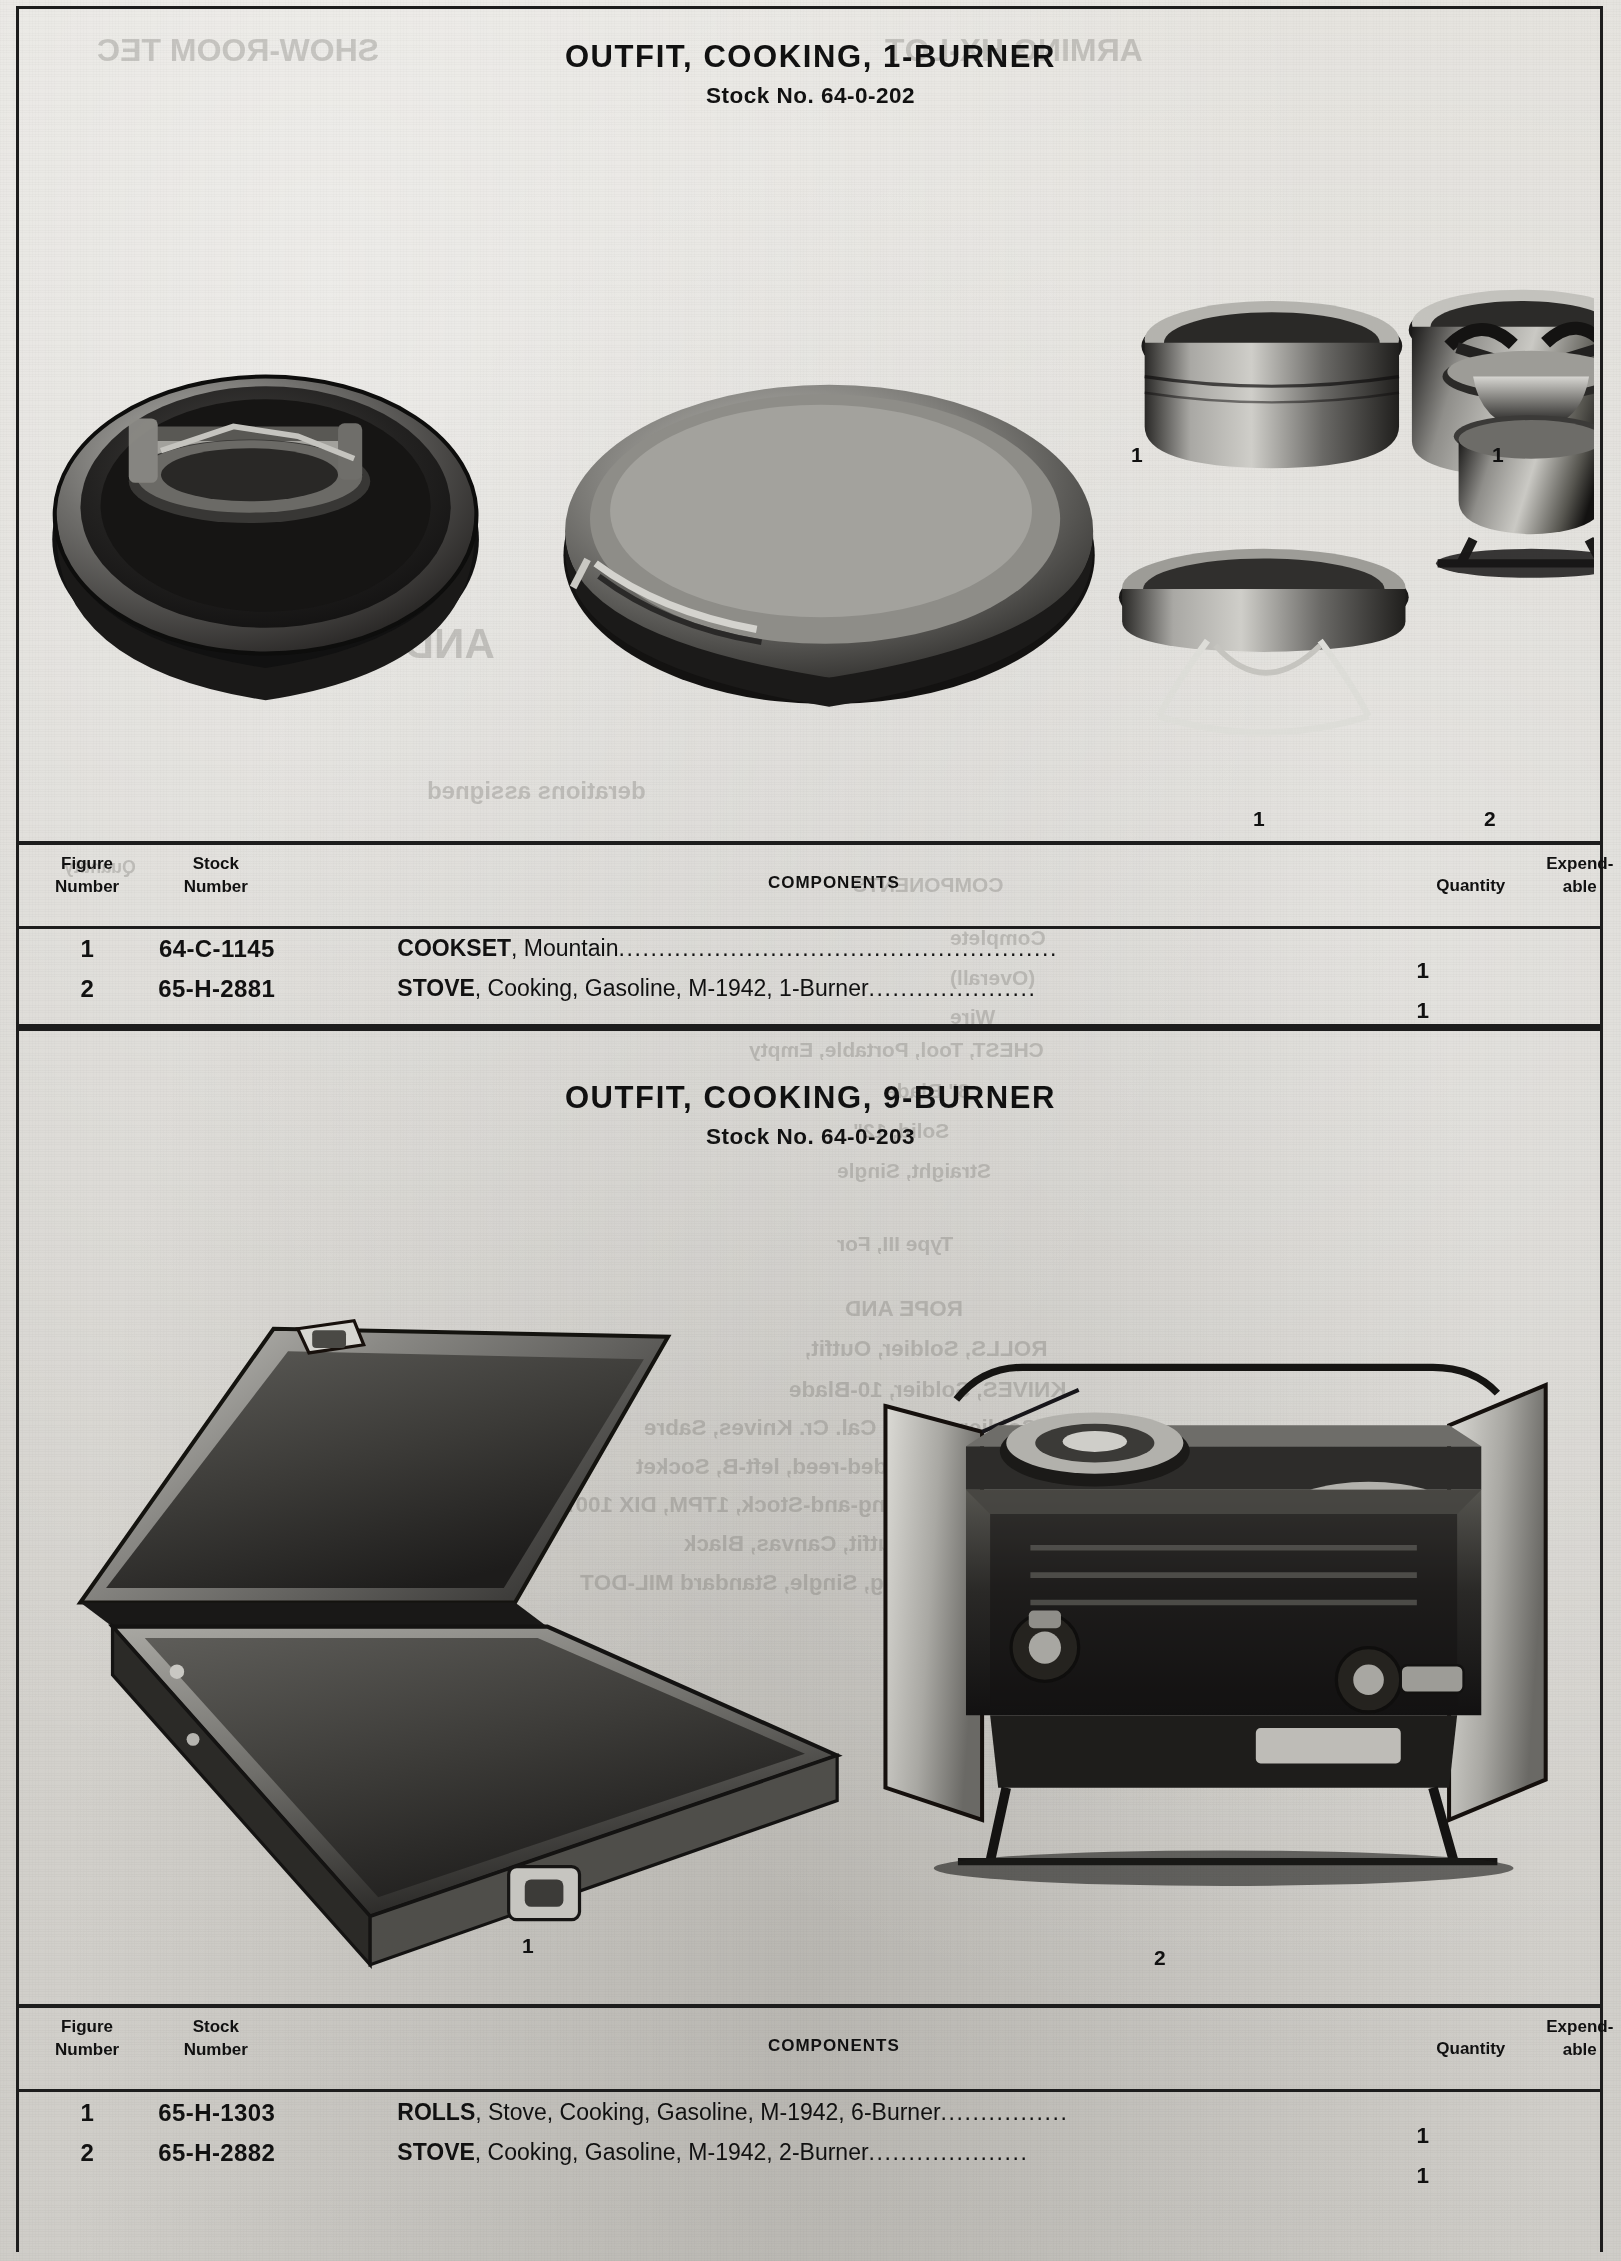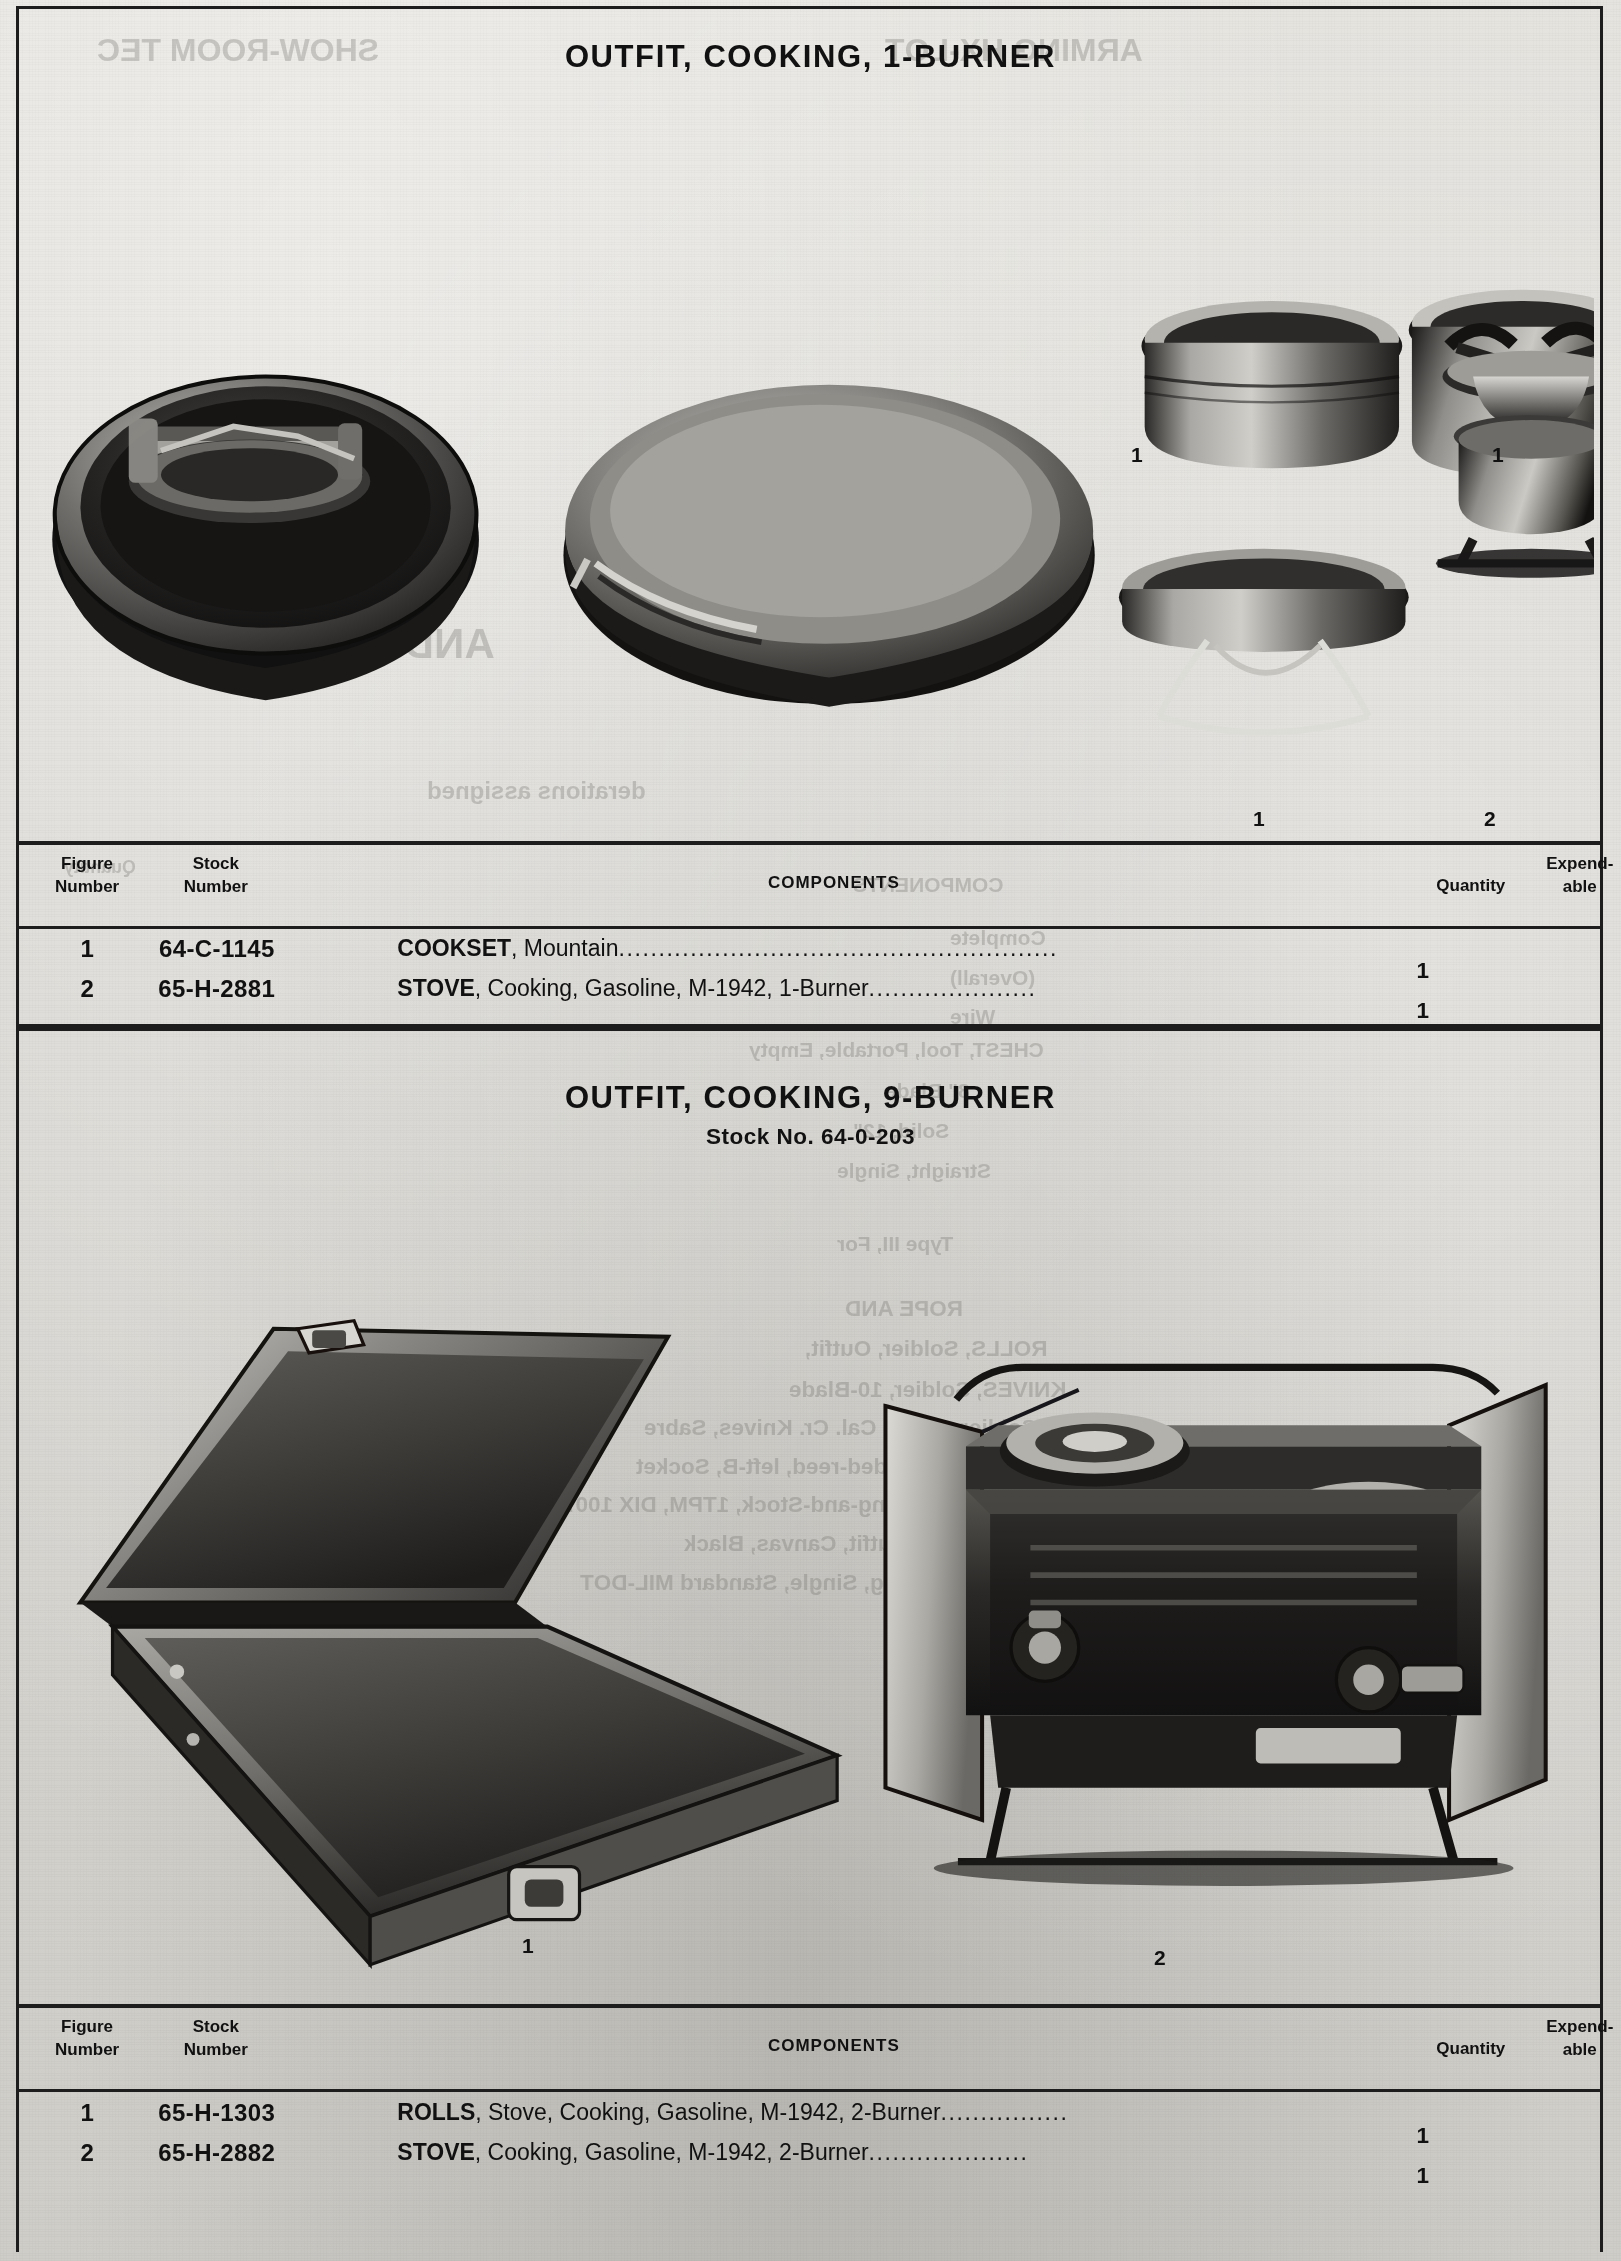--- a/index.html
+++ b/index.html
@@ -194,20 +194,21 @@
       <div class="ghost" style="left: 636px; top: 1454px; font-size: 22.5px;">KNIVES, Soldier, 6" Bladed-reed, left-B, Socket</div>
       <div class="ghost" style="left: 563px; top: 1492px; font-size: 22.5px;">KNIVES, Skinning or Skinning-and-Stock, 1TPM, DIX 1007</div>
       <div class="ghost" style="left: 684px; top: 1531px; font-size: 22.5px;">BELTS, Soldier, Outfit, Canvas, Black</div>
       <div class="ghost" style="left: 580px; top: 1570px; font-size: 22.5px;">STEELS, Butcher, Sharpening, Single, Standard MIL-DOT</div>
     </div>
 
   <div class="frame"></div>
 
   <div class="title" style="top:39px;">
     <div class="main">OUTFIT, COOKING, 1-BURNER</div>
+    <div class="sub">Stock No. 64-0-202</div>
   </div>
 
   <svg class="plate" style="left:32px; top:185px;" width="1562" height="644" viewBox="0 0 1940 800">
     <defs>
       <radialGradient id="metA" cx="35%" cy="30%" r="80%">
         <stop offset="0%" stop-color="#bdbcb8"></stop>
         <stop offset="45%" stop-color="#6f6e6b"></stop>
         <stop offset="100%" stop-color="#211f1e"></stop>
       </radialGradient>
       <linearGradient id="metB" x1="0" y1="0" x2="0" y2="1">
@@ -474,21 +475,21 @@
     <div class="exp">
       <div>Expend-</div>
       <div>able</div>
     </div>
   </div>
 
   <div class="rows" style="top:2099px;">
     <div class="row">
       <div class="c-fig">1</div>
       <div class="c-stk">65-H-1303</div>
-      <div class="c-comp"><b>ROLLS</b><span>, Stove, Cooking, Gasoline, M-1942, 2-Burner</span><span class="dots">................</span></div>
+      <div class="c-comp"><b>ROLLS</b><span>, Stove, Cooking, Gasoline, M-1942, 6-Burner</span><span class="dots">................</span></div>
       <div class="c-qty" style="top:24px;">1</div>
       <div class="c-exp"></div>
     </div>
     <div class="row">
       <div class="c-fig">2</div>
       <div class="c-stk">65-H-2882</div>
       <div class="c-comp"><b>STOVE</b><span>, Cooking, Gasoline, M-1942, 2-Burner</span><span class="dots">....................</span></div>
       <div class="c-qty" style="top:24px;">1</div>
       <div class="c-exp"></div>
     </div>

